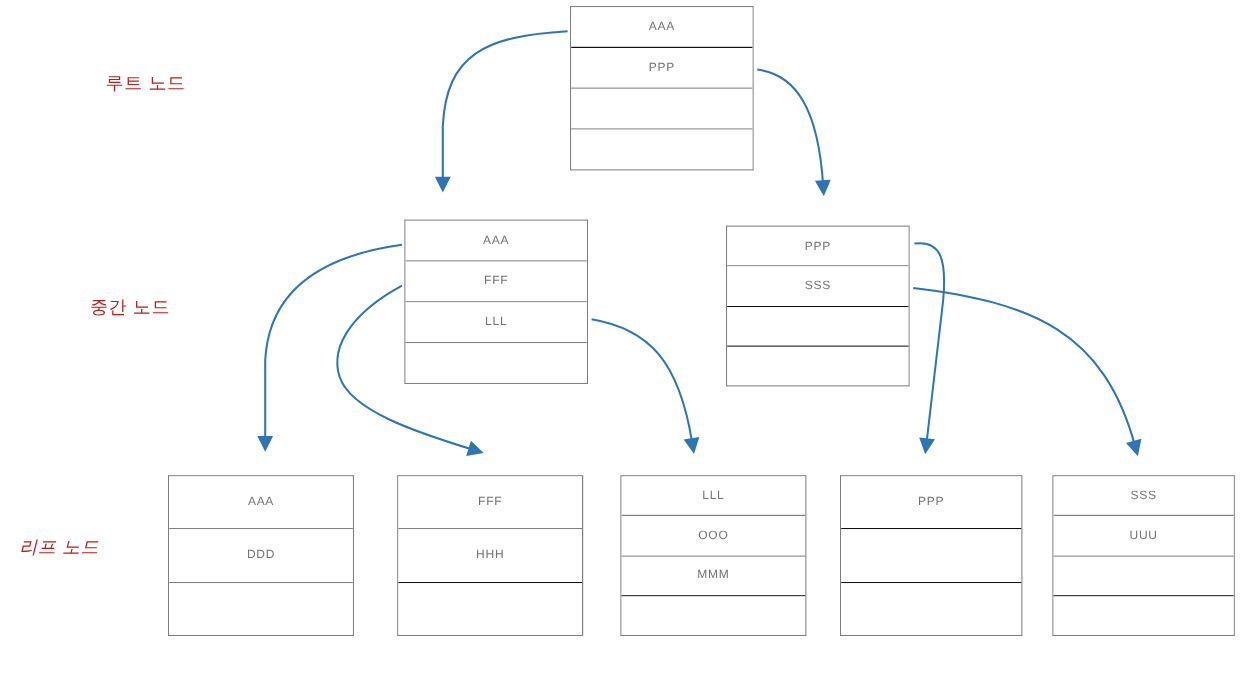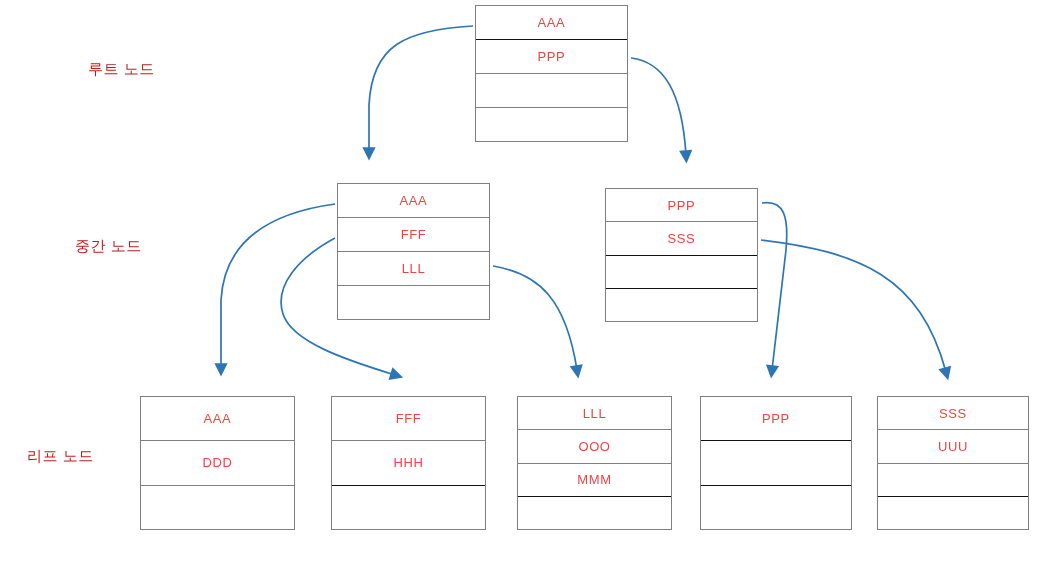--- a/index.html
+++ b/index.html
@@ -34,22 +34,22 @@
     border:1px solid #7f7f7f;
     display:flex;
     flex-direction:column;
   }
   .cell{
     box-sizing:border-box;
     flex:1 1 0;
     display:flex;
     align-items:center;
     justify-content:center;
-    font-size:13px;
-    color:#ef4444;
+    font-size:10px;
+    color:#737373;
     letter-spacing:.6px;
     border-bottom:1px solid #7f7f7f;
     background:#ffffff;
   }
   .cell.dark{border-bottom-color:#111111;}
   .cell:last-child{border-bottom:none;}
 </style>
 </head>
 <body>
 
@@ -71,22 +71,22 @@
     <path d="M335,238 C298,258 274,286 283,314 C292,342 346,360 395,375" fill="none" stroke="#2e75b6" stroke-width="1.7" marker-end="url(#ah)"></path>
 
     <path d="M493,266 C540,274 566,300 577,370" fill="none" stroke="#2e75b6" stroke-width="1.7" marker-end="url(#ah)"></path>
 
     <path d="M762,203 C784,200 789,216 786,250 L772,370" fill="none" stroke="#2e75b6" stroke-width="1.7" marker-end="url(#ah)"></path>
 
     <path d="M761,240 C860,252 920,276 946,372" fill="none" stroke="#2e75b6" stroke-width="1.7" marker-end="url(#ah)"></path>
   </svg>
 
   <div class="level-label" style="left:88px;top:60px;">루트 노드</div>
-  <div class="level-label" style="left:75px;top:237px;">중간 노드</div>
-  <div class="level-label" style="left:27px;top:447px;">리프 노드</div>
+  <div class="level-label" style="left:75px;top:247px;">중간 노드</div>
+  <div class="level-label" style="left:16px;top:447px;font-style:italic;">리프 노드</div>
 
   <div class="node" style="left:475px;top:5px;width:153px;height:137px;">
     <div class="cell dark">AAA</div>
     <div class="cell">PPP</div>
     <div class="cell"></div>
     <div class="cell"></div>
   </div>
 
   <div class="node" style="left:337px;top:183px;width:153px;height:137px;">
     <div class="cell">AAA</div>

